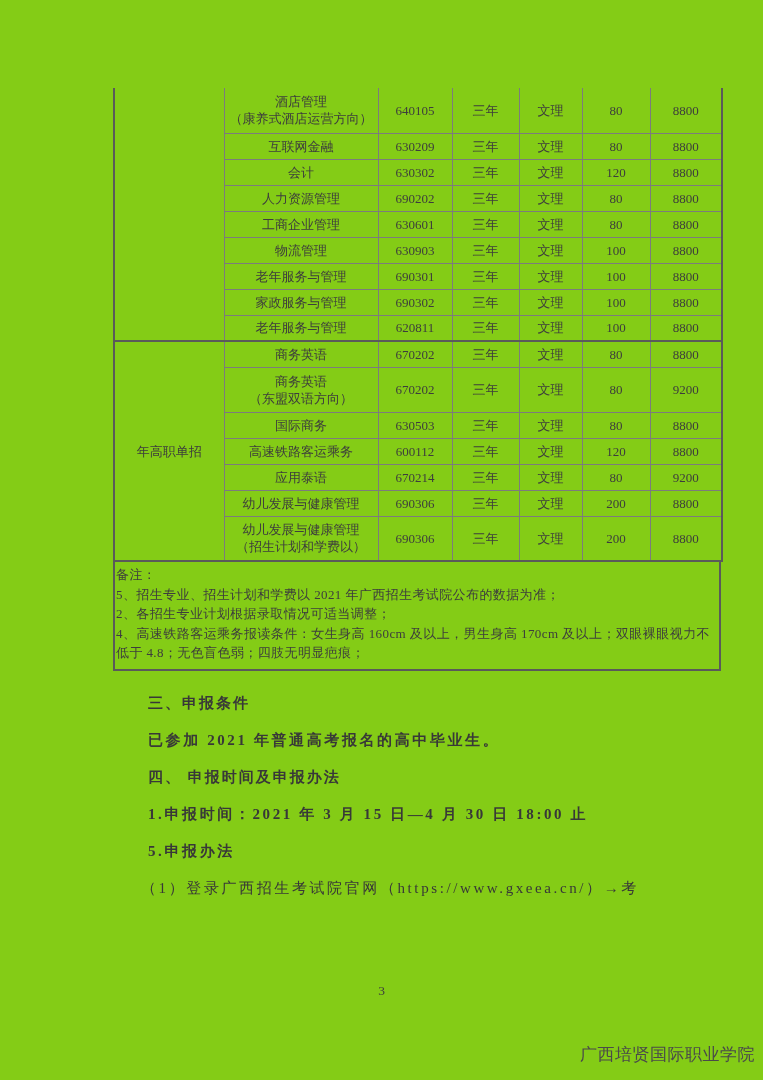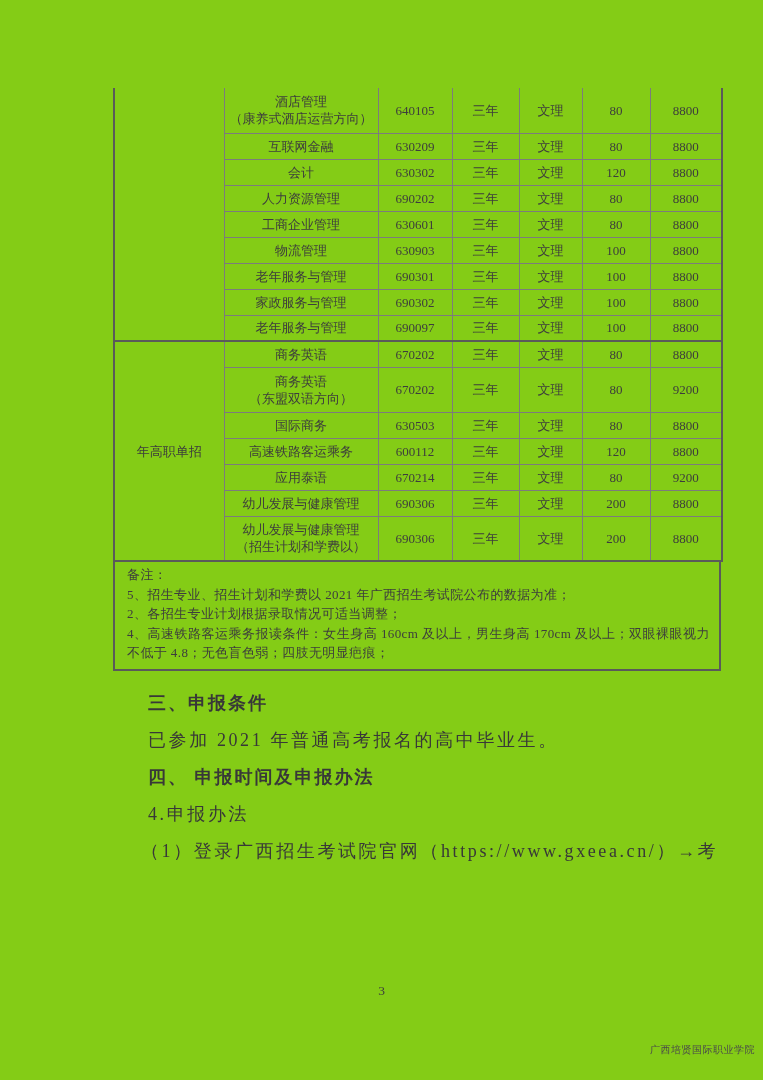--- a/index.html
+++ b/index.html
@@ -42,57 +42,57 @@
   table.majors tr { height: 26px; }
   table.majors tr.tall { height: 45px; }
   table.majors tr.first-cut td { border-top: none; }
   table.majors tr.section-top td { border-top: 2px solid #5a5a5a; }
   
   .notes {
     box-sizing: border-box;
     width: 608px;
     border: 2px solid #5a5a5a;
     border-top: none;
-    padding: 3px 9px 6px 12px;
+    padding: 3px 9px 6px 1px;
     font-size: 13px;
     line-height: 19.5px;
     letter-spacing: 0.4px;
     color: #3d3d3d;
     text-align: justify;
   }
   .notes p { margin: 0; }
   
   .bodytext {
     margin-top: 14px;
-    font-size: 18px;
+    font-size: 15px;
     color: #383838;
   }
   .bodytext p {
     margin: 0;
     line-height: 37px;
     letter-spacing: 2.6px;
     white-space: nowrap;
   }
   .bodytext p.heading { font-weight: bold; letter-spacing: 2px; }
-  .bodytext .ind { padding-left: 35px; }
+  .bodytext .ind { padding-left: 35px; font-weight: bold; }
   .bodytext .ind2 { padding-left: 28px; font-family: Liberation Serif, serif; }
   
   .page-number {
     position: absolute;
     left: 0; right: 0;
     top: 983px;
     text-align: center;
     font-size: 13.5px;
     color: #3d3d3d;
   }
   .watermark {
     position: absolute;
     right: 8px;
     top: 1043px;
-    font-size: 10px;
+    font-size: 17px;
     letter-spacing: 0.5px;
     color: #4a4a4a;
     font-family: "Liberation Sans", "DejaVu Sans", sans-serif;
   }
 </style>
 </head>
 <body>
 
 <div class="page">
   <div class="content">
@@ -171,21 +171,21 @@
           <tr>
             <td>家政服务与管理</td>
             <td>690302</td>
             <td>三年</td>
             <td>文理</td>
             <td>100</td>
             <td>8800</td>
           </tr>
           <tr>
             <td>老年服务与管理</td>
-            <td>690097</td>
+            <td>620811</td>
             <td>三年</td>
             <td>文理</td>
             <td>100</td>
             <td>8800</td>
           </tr>
           <tr class="section-top">
             <td rowspan="7">年高职单招</td>
             <td>商务英语</td>
             <td>670202</td>
             <td>三年</td>
@@ -256,21 +256,22 @@
           <p>5、招生专业、招生计划和学费以 2021 年广西招生考试院公布的数据为准；</p>
           <p>2、各招生专业计划根据录取情况可适当调整；</p>
           <p>4、高速铁路客运乘务报读条件：女生身高 160cm 及以上，男生身高 170cm 及以上；双眼裸眼视力不低于 4.8；无色盲色弱；四肢无明显疤痕；</p>
         </div>
     </div>
 
     <div class="bodytext">
       <p class="heading ind">三、申报条件</p>
       <p class="ind">已参加 2021 年普通高考报名的高中毕业生。</p>
       <p class="heading ind">四、 申报时间及申报办法</p>
-      <p class="ind">4.申报办法</p>
+      <p class="ind">1.申报时间：2021 年 3 月 15 日—4 月 30 日 18:00 止</p>
+      <p class="ind">5.申报办法</p>
       <p class="ind2">（1）登录广西招生考试院官网（https://www.gxeea.cn/）→考</p>
     </div>
 
   </div>
 
   <div class="page-number">3</div>
   <div class="watermark">广西培贤国际职业学院</div>
 </div>
 
 </body></html>

